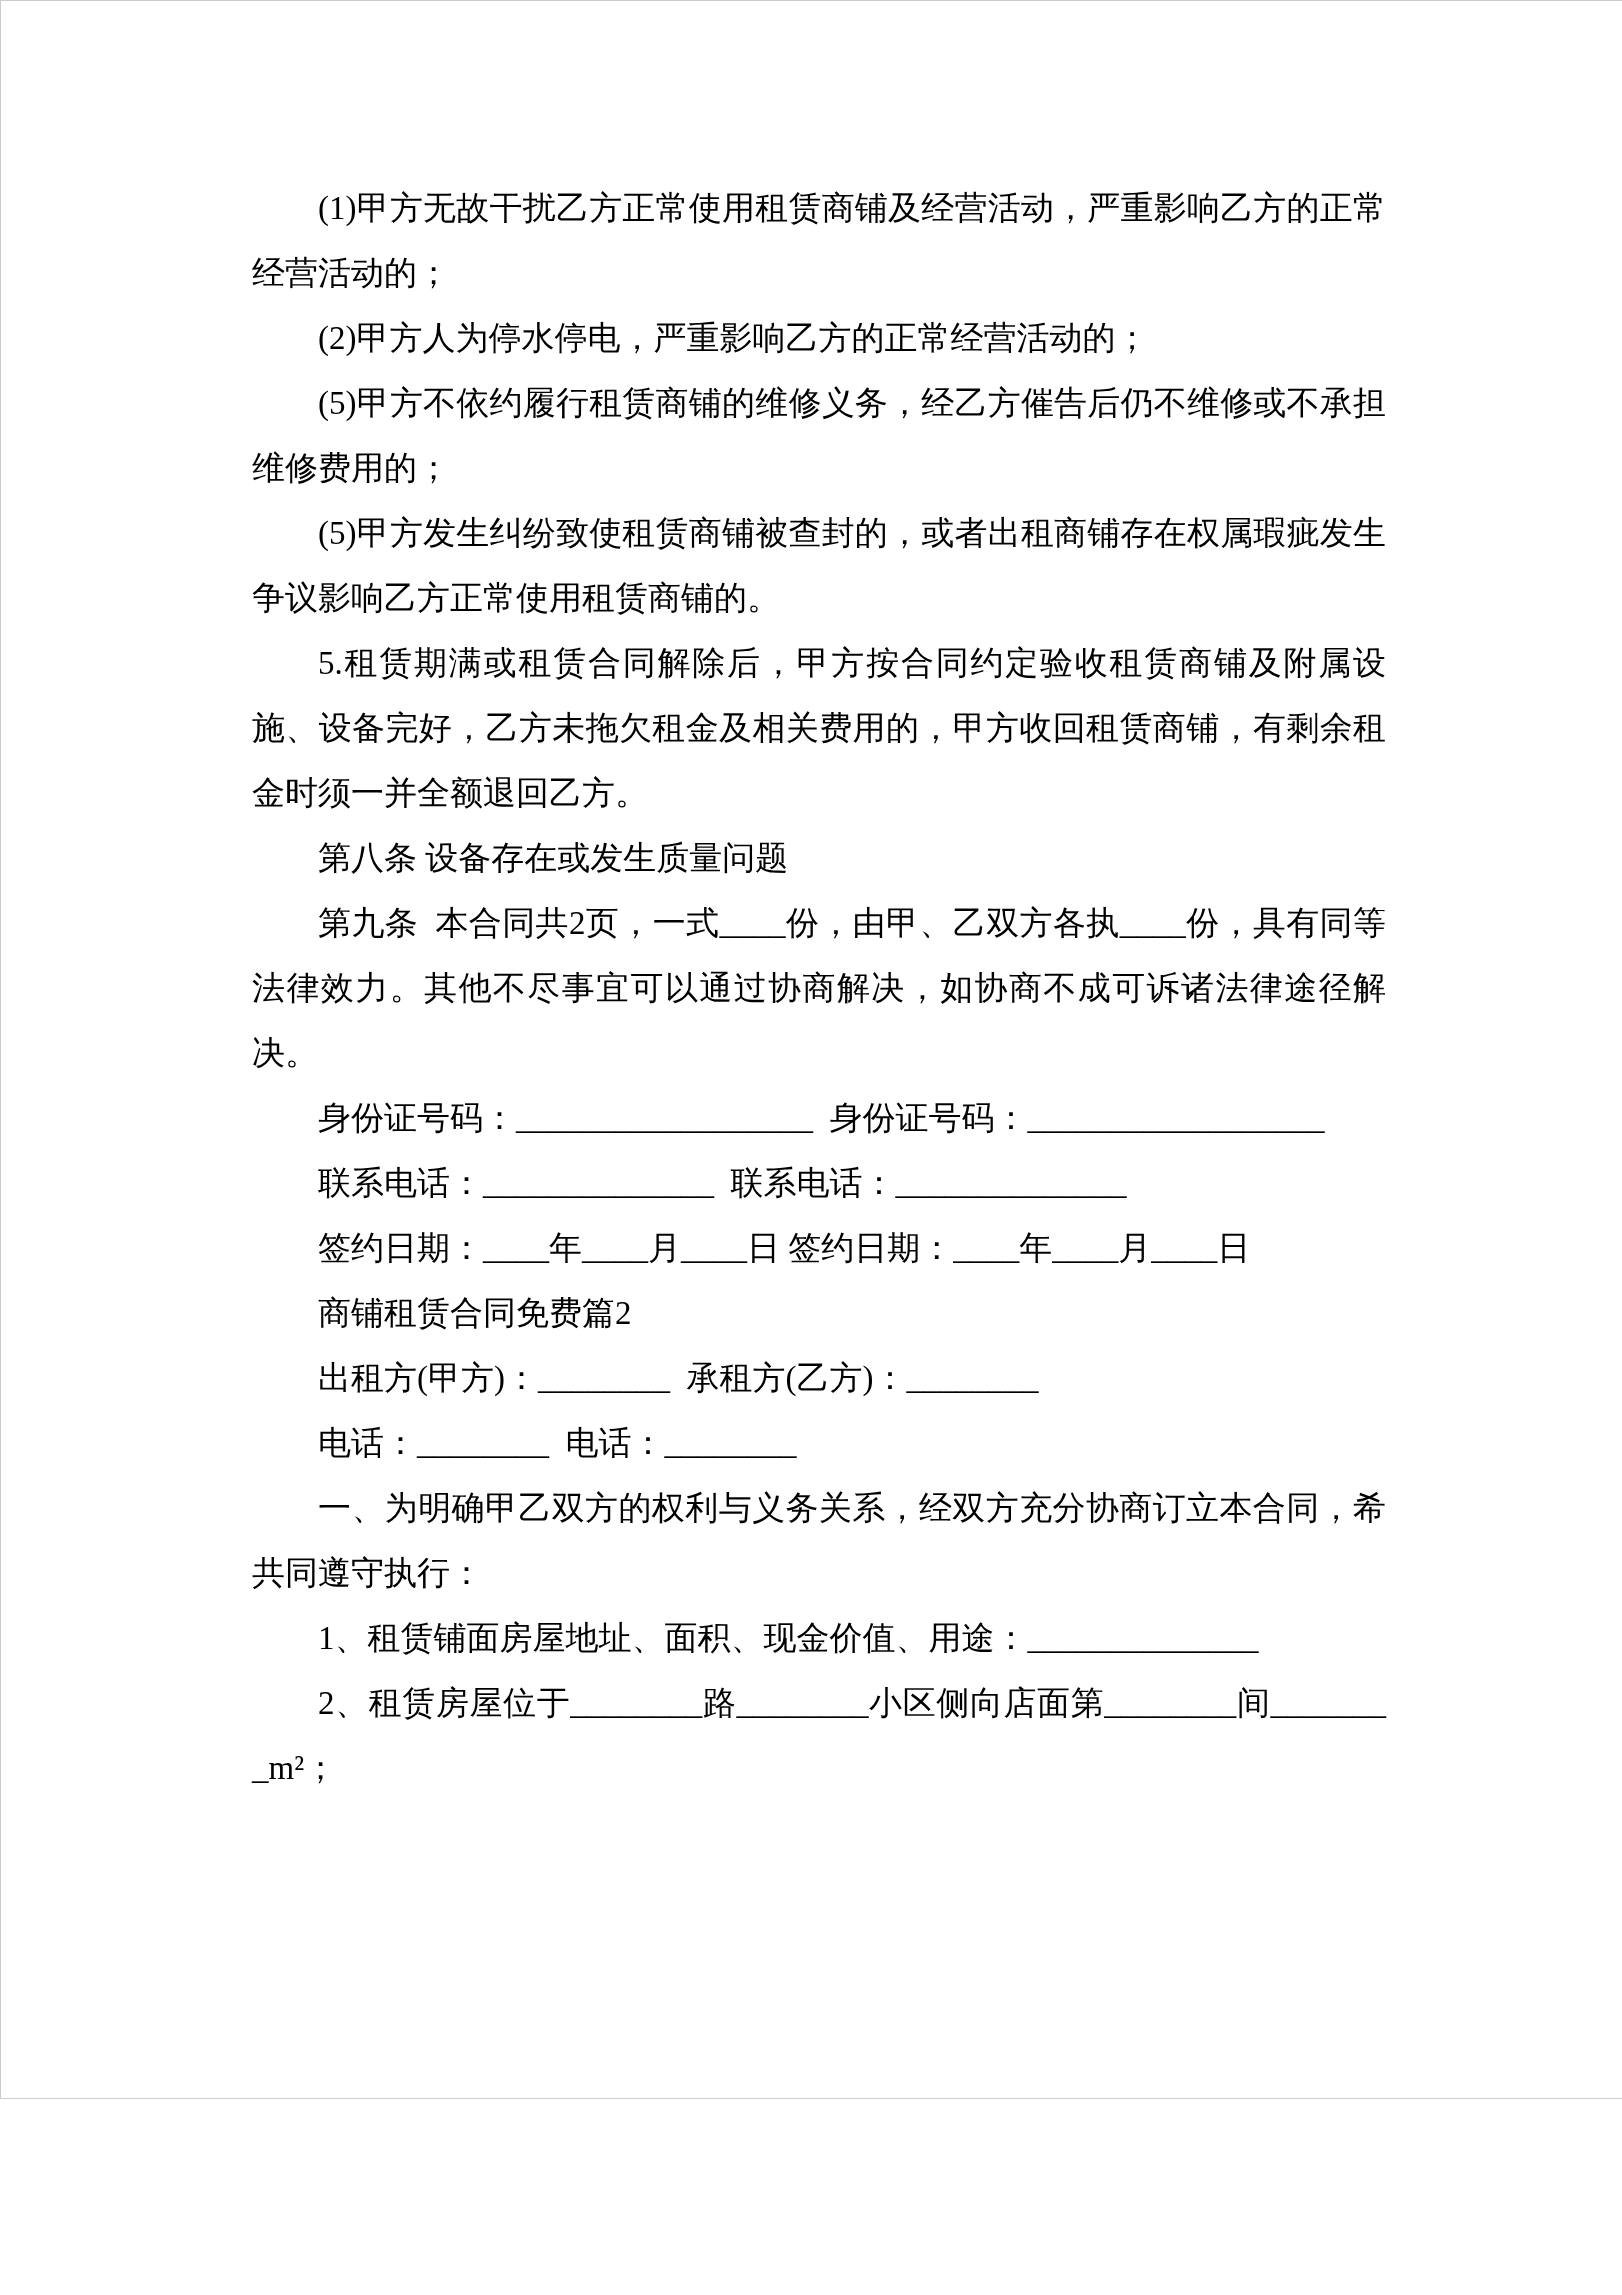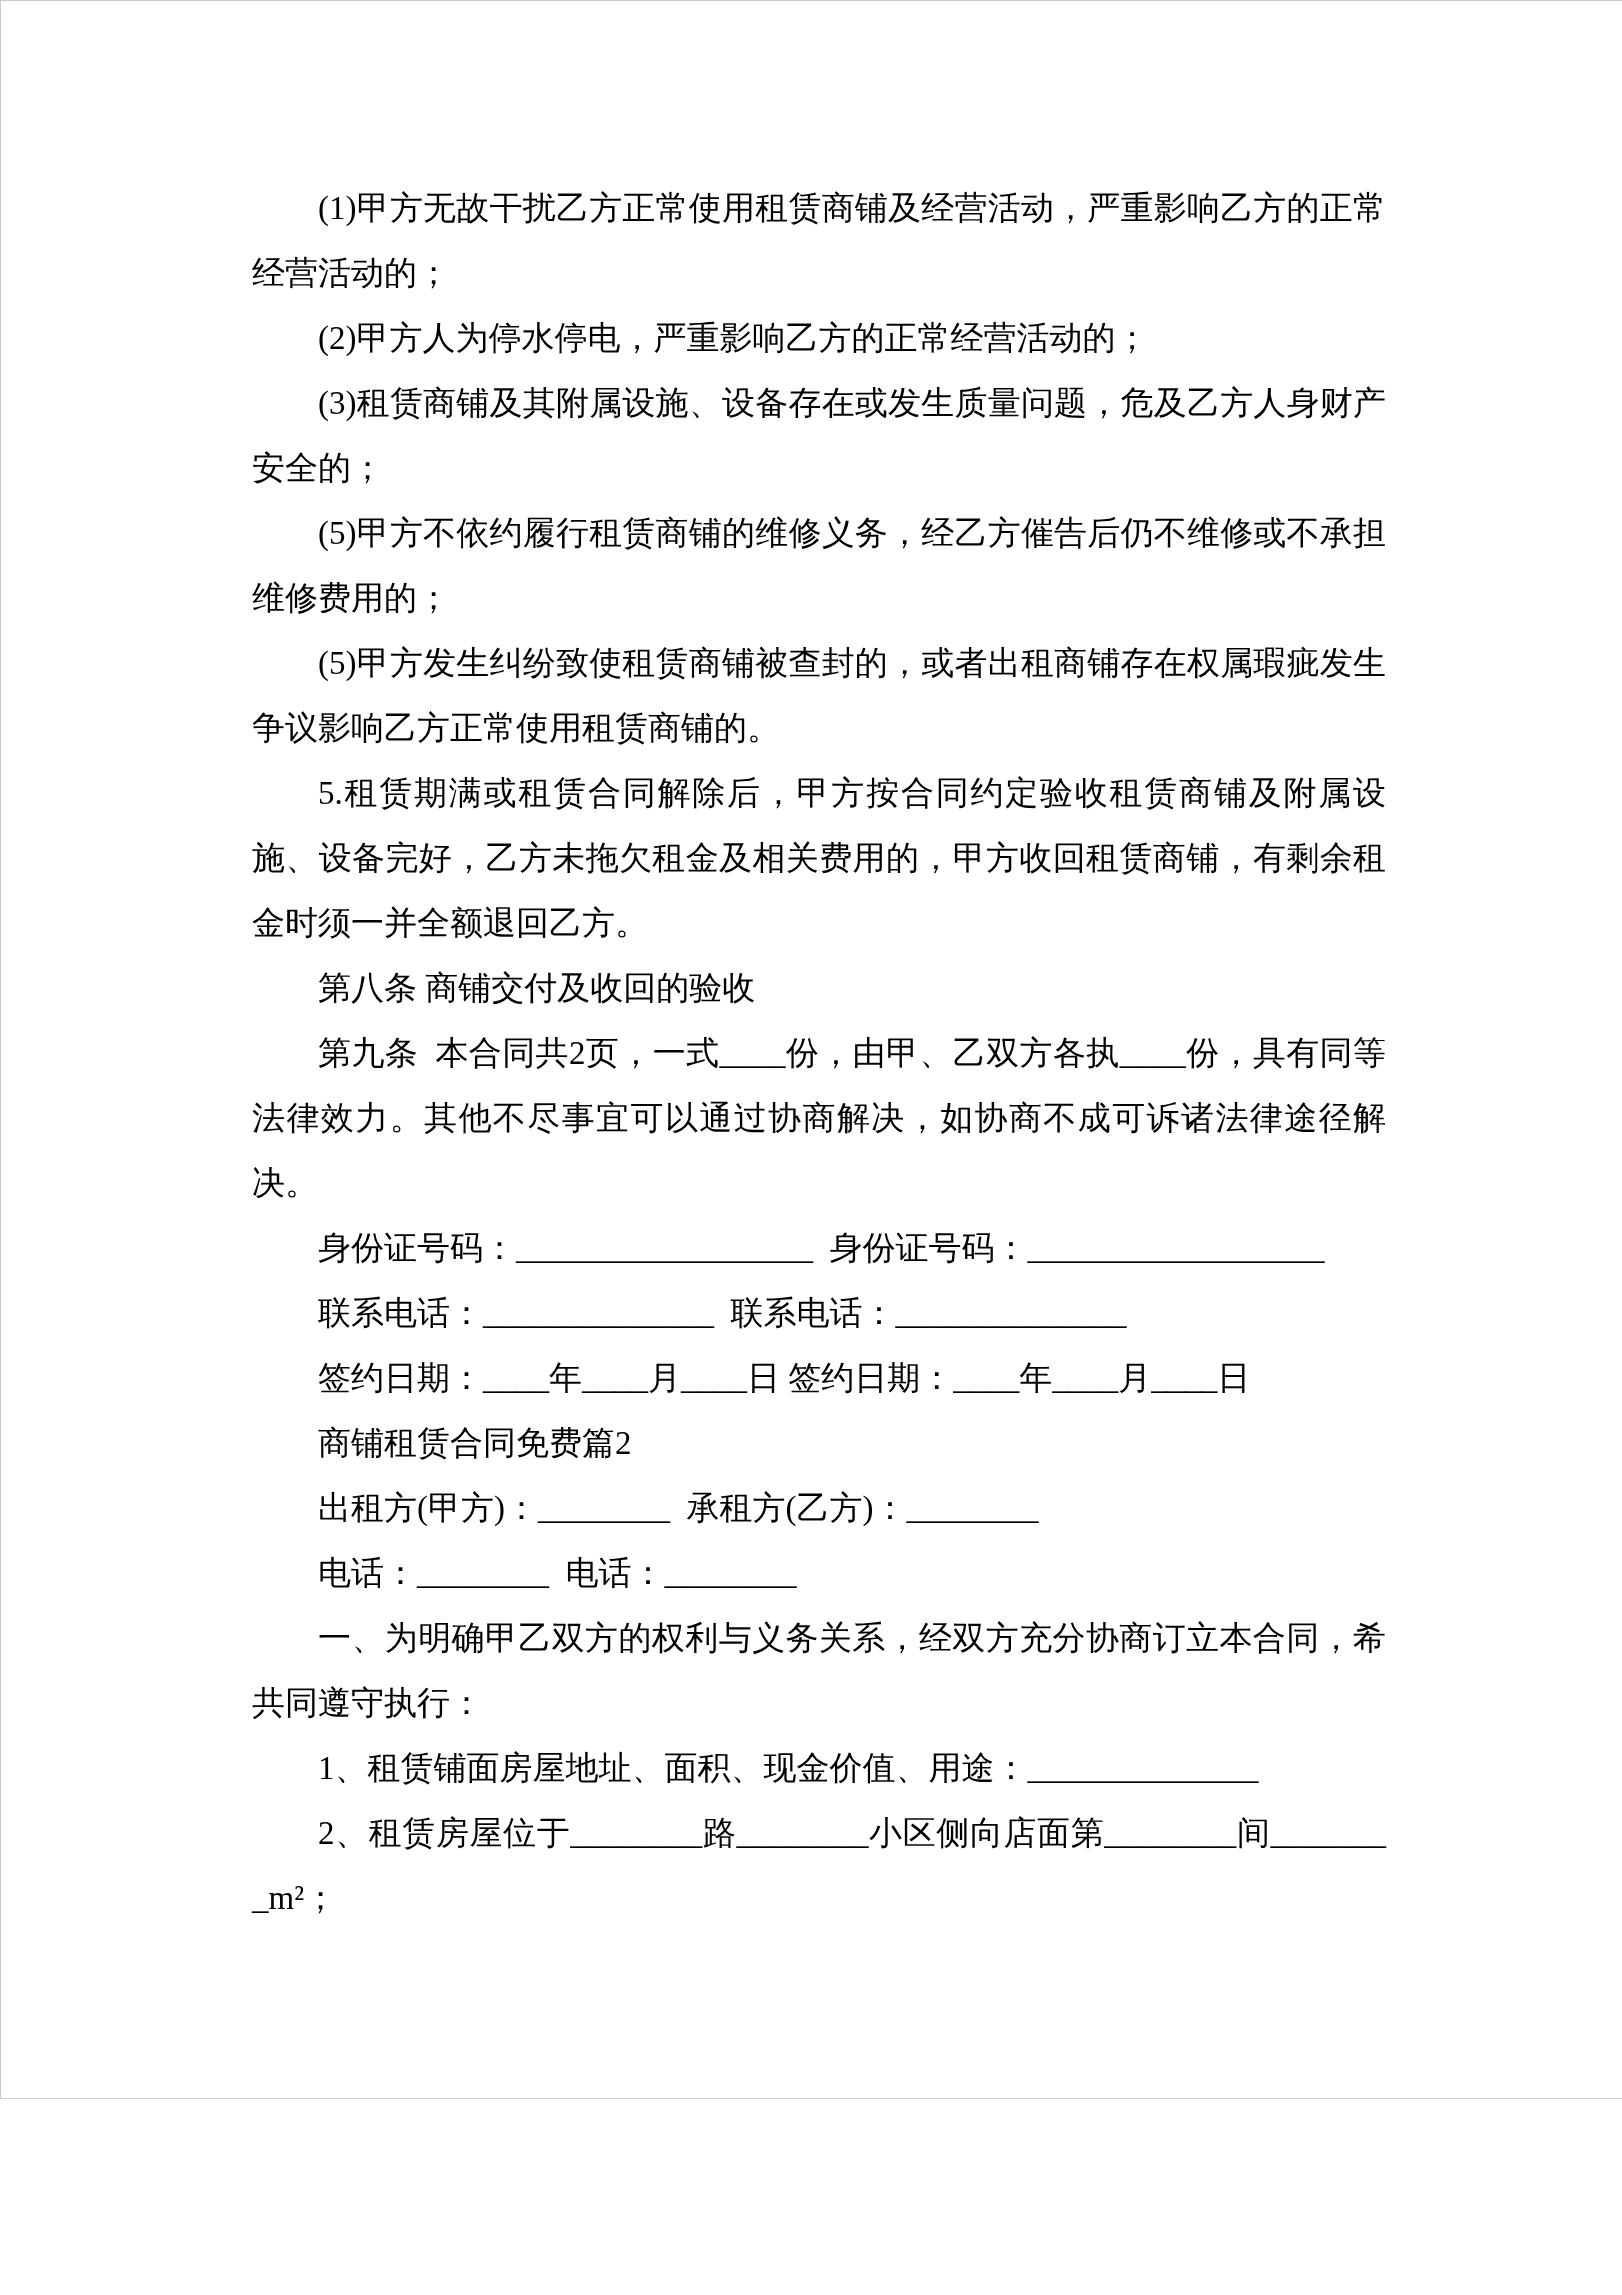--- a/index.html
+++ b/index.html
@@ -29,25 +29,24 @@
     word-break: break-all;
     text-align: justify;
   }
 </style>
 </head>
 <body>
 
 <div class="page">
   <p class="para">(1)甲方无故干扰乙方正常使用租赁商铺及经营活动，严重影响乙方的正常经营活动的；</p>
   <p class="para">(2)甲方人为停水停电，严重影响乙方的正常经营活动的；</p>
-  <p class="para">(3)租赁商铺及其附属设施、设备存在或发生质量问题，危及乙方人身财产安全的；</p>
   <p class="para">(5)甲方不依约履行租赁商铺的维修义务，经乙方催告后仍不维修或不承担维修费用的；</p>
   <p class="para">(5)甲方发生纠纷致使租赁商铺被查封的，或者出租商铺存在权属瑕疵发生争议影响乙方正常使用租赁商铺的。</p>
   <p class="para">5.租赁期满或租赁合同解除后，甲方按合同约定验收租赁商铺及附属设施、设备完好，乙方未拖欠租金及相关费用的，甲方收回租赁商铺，有剩余租金时须一并全额退回乙方。</p>
-  <p class="para">第八条 商铺交付及收回的验收</p>
+  <p class="para">第八条 设备存在或发生质量问题</p>
   <p class="para">第九条  本合同共2页，一式____份，由甲、乙双方各执____份，具有同等法律效力。其他不尽事宜可以通过协商解决，如协商不成可诉诸法律途径解决。</p>
   <p class="para">身份证号码：__________________  身份证号码：__________________</p>
   <p class="para">联系电话：______________  联系电话：______________</p>
   <p class="para">签约日期：____年____月____日 签约日期：____年____月____日</p>
   <p class="para">商铺租赁合同免费篇2</p>
   <p class="para">出租方(甲方)：________  承租方(乙方)：________</p>
   <p class="para">电话：________  电话：________</p>
   <p class="para">一、为明确甲乙双方的权利与义务关系，经双方充分协商订立本合同，希共同遵守执行：</p>
   <p class="para">1、租赁铺面房屋地址、面积、现金价值、用途：______________</p>
   <p class="para">2、租赁房屋位于________路________小区侧向店面第________间________m²；</p>

